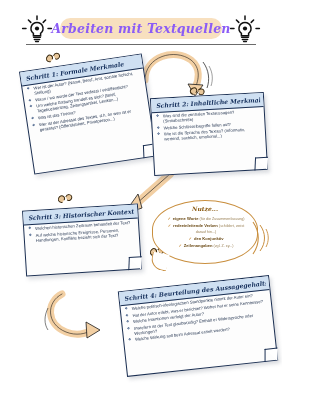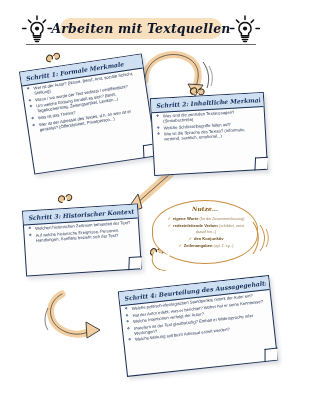--- a/index.html
+++ b/index.html
@@ -26,21 +26,21 @@
   .title-pill{
     position:absolute;left:60px;top:8px;width:162px;height:21px;
     background:#f8e0bf;border-radius:11px;
   }
   .title-text{
     position:absolute;left:60px;top:8px;width:162px;height:21px;
     display:flex;align-items:center;justify-content:center;
     font-family:"DejaVu Serif", serif;
     font-style:italic;font-weight:bold;
     font-size:12.5px;letter-spacing:.2px;
-    color:#0f172a;white-space:nowrap;
+    color:#8b5cf6;white-space:nowrap;
   }
 
   
   .card{
     position:absolute;
     background:#fdfdfd;
     border:1.1px solid #1b2f52;
     box-sizing:border-box;
     box-shadow:2px 3px 4px rgba(90,100,120,.22);
   }

